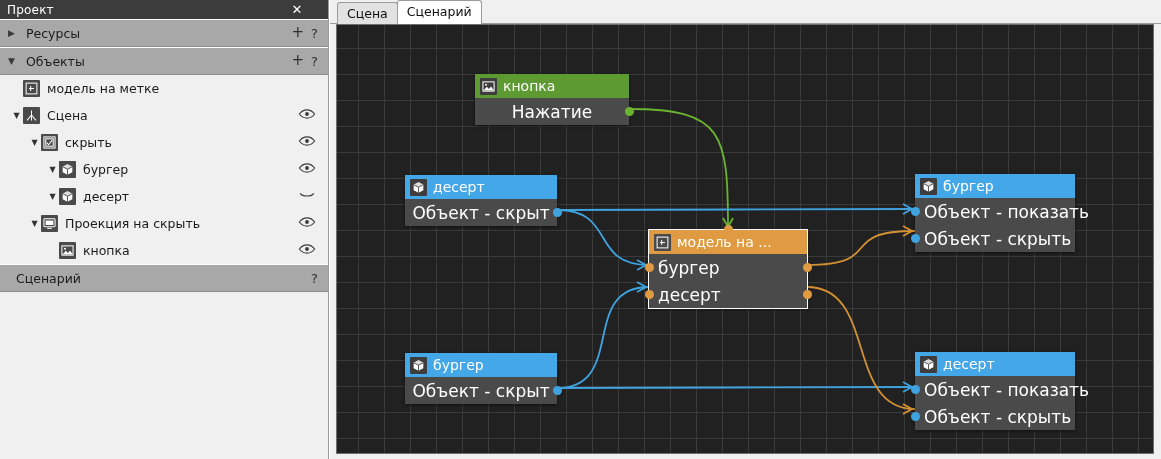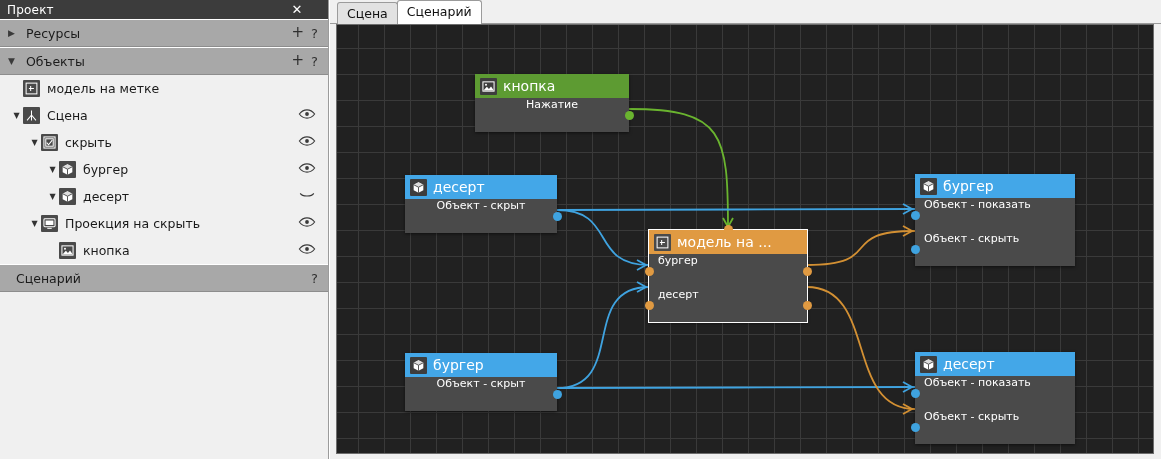--- a/index.html
+++ b/index.html
@@ -202,24 +202,25 @@
     background: #3d3d3d;
     margin-right: 6px;
     flex: 0 0 auto;
     display: flex; align-items: center; justify-content: center;
     border-radius: 1px;
   }
   .node-title.orange .t-ico { background: #4a4a4a; }
   .node.selected { outline: 1px solid #ffffff; }
 
   .node-row {
-    height: 34px;
+    height: 27px;
     display: flex;
+    align-items: center;
     color: #ffffff;
-    font-size: 11px;
+    font-size: 17px;
     white-space: nowrap;
     position: relative;
   }
   .node-row.center { justify-content: center; }
   .node-row.left  { padding-left: 9px; }
   .port {
     position: absolute;
     width: 9px; height: 9px;
     border-radius: 50%;
     top: 50%;

